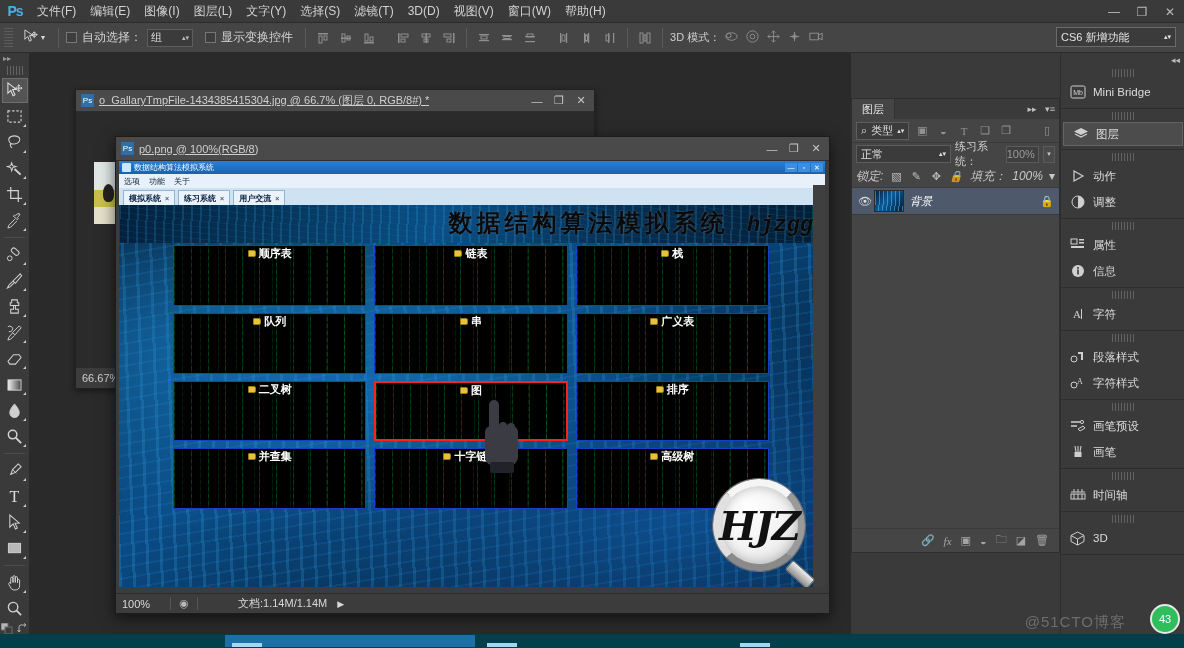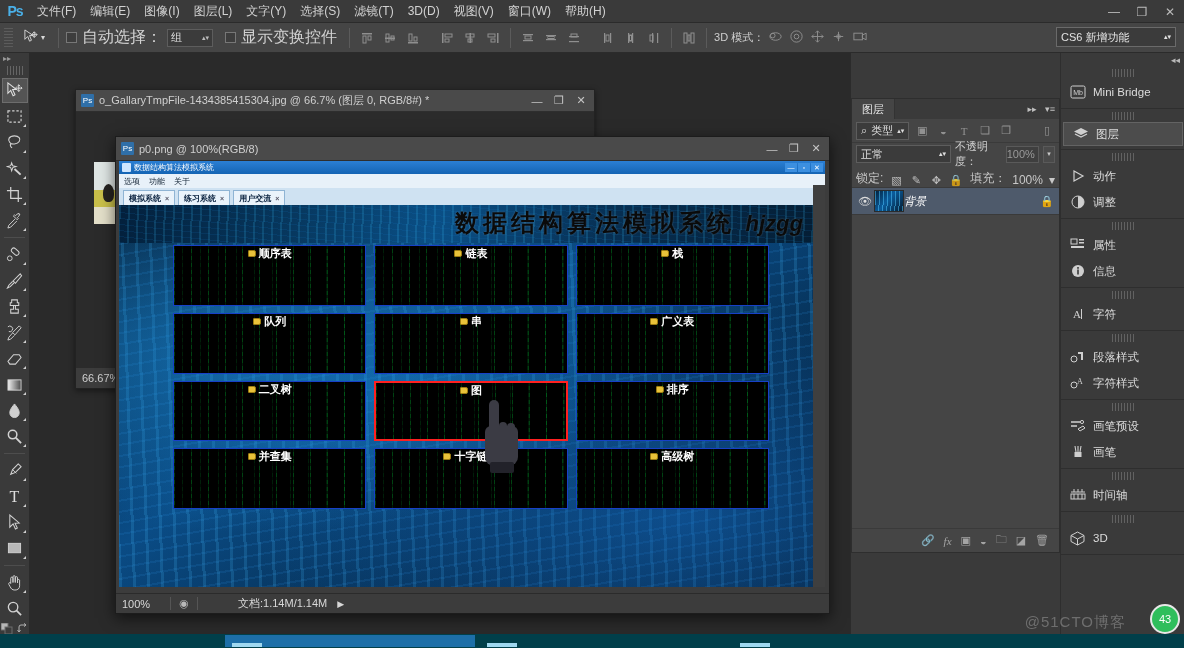--- a/index.html
+++ b/index.html
@@ -26,21 +26,21 @@
     background:#454545; border-bottom:1px solid #2b2b2b; display:flex; align-items:center;
     padding-left:4px; }
   .optbar .grip { width:9px; height:20px; background:
      repeating-linear-gradient(to bottom,#6b6b6b 0 1px,transparent 1px 3px);
      opacity:.6; margin-right:4px; }
   .tool-ind { display:flex; align-items:center; gap:3px; padding:0 6px; }
   .tool-ind .ti { color:#d8d8d8; font-size:13px; }
   .sep { width:1px; height:20px; background:#5b5b5b; margin:0 7px; }
   .chk { width:11px; height:11px; border:1px solid #777; background:#3d3d3d; display:inline-block;
     vertical-align:middle; }
-  .opt-label { font-size:16px; color:#d2d2d2; margin:0 5px; }
+  .opt-label { font-size:12px; color:#d2d2d2; margin:0 5px; }
   .mini-select { height:18px; min-width:46px; background:#3b3b3b; border:1px solid #5d5d5d;
     color:#ddd; font-size:11px; display:inline-flex; align-items:center;
     justify-content:space-between; padding:0 3px; }
   .mini-select .arr { font-size:7px; line-height:7px; color:#bbb; }
   .alignicons { display:flex; align-items:center; gap:3px; }
   .aicon { width:20px; height:20px; opacity:.55; display:flex; align-items:center; justify-content:center; }
   .aicon svg { display:block; }
   .d3label { font-size:11px; color:#cfcfcf; margin-right:4px; }
   .d3icons { display:flex; gap:6px; align-items:center; opacity:.55; }
   .preset { position:absolute; right:8px; top:4px; height:20px; width:120px;
@@ -69,21 +69,21 @@
   
   .workspace { position:absolute; left:30px; top:53px; width:820px; height:581px; background:#2a2a2a; }
 
   
   .doc-bg { position:absolute; left:45px; top:36px; width:520px; height:300px; background:#3c3c3c;
      border:1px solid #222; box-shadow:0 2px 6px rgba(0,0,0,.45); }
   .doc-title { height:22px; background:#4a4a4a; display:flex; align-items:center; padding:0 2px;
      border-bottom:1px solid #2e2e2e; }
   .doc-ico { width:13px; height:13px; background:#2f6fa8; color:#fff; font-size:8px;
      display:flex; align-items:center; justify-content:center; margin:0 5px 0 3px; border-radius:1px; }
-  .doc-title .t { font-size:11px; color:#cfcfcf; white-space:nowrap; overflow:hidden; }
+  .doc-title .t { font-size:11px; color:#cfcfcf; white-space:nowrap; overflow:hidden;text-decoration:underline; }
   .doc-title .wb { margin-left:auto; display:flex; }
   .doc-title .wb span { width:22px; height:20px; display:flex; align-items:center; justify-content:center;
      color:#c5c5c5; font-size:11px; }
   .doc-bg-canvas { position:absolute; left:0; top:22px; width:518px; height:255px; background:#2b2b2b;
      overflow:hidden; }
   .photo { position:absolute; left:18px; top:50px; width:22px; height:62px;
      background:linear-gradient(to bottom,#dfe6e4 0 45%,#c9bf4a 45% 72%,#e3dfc9 72% 100%); }
   .photo:after{content:"";position:absolute;left:9px;top:22px;width:11px;height:18px;
      background:#262320;border-radius:50% 50% 40% 40%;}
   .doc-bg-status { position:absolute; left:0; bottom:0; width:518px; height:21px; background:#3c3c3c;
@@ -119,21 +119,21 @@
   .itab { height:15px; background:#eaf3fb; border:1px solid #8fb4d4; border-bottom:none;
      display:flex; align-items:center; padding:0 5px; gap:4px; font-size:8px; color:#0b2340;
      font-weight:bold; }
   .itab .x { font-size:7px; color:#556; }
   .banner { position:relative; height:38px; overflow:hidden;
      background:linear-gradient(100deg,#03203c 0%,#07385f 25%,#0a4f86 45%,#072f52 70%,#041d33 100%); }
   .banner .bits { position:absolute; inset:0; opacity:.55;
      background-image:
        repeating-linear-gradient(92deg, rgba(60,200,255,.30) 0 2px, transparent 2px 9px),
        repeating-linear-gradient(6deg, rgba(20,120,200,.25) 0 1px, transparent 1px 6px); }
-  .banner .btext { position:absolute; right:22px; top:2px; font-family:Liberation Sans, sans-serif;
+  .banner .btext { position:absolute; right:12px; top:2px; font-family:Liberation Mono, monospace;
      font-size:24px; color:#0a0a0a; font-weight:bold; letter-spacing:4px;
      text-shadow:0 0 2px rgba(255,255,255,.25); white-space:nowrap; }
   .banner .btext em { font-style:italic; font-size:22px; letter-spacing:0px; }
 
   .stage { position:relative; height:344px; overflow:hidden;
      background:
       radial-gradient(ellipse at 20% 30%, rgba(30,150,230,.55) 0%, transparent 55%),
       radial-gradient(ellipse at 80% 80%, rgba(20,110,200,.55) 0%, transparent 55%),
       repeating-linear-gradient(88deg, rgba(70,190,255,.18) 0 3px, transparent 3px 14px),
       repeating-linear-gradient(170deg, rgba(40,140,220,.15) 0 2px, transparent 2px 11px),
@@ -197,31 +197,31 @@
   .lp-filter .ficon { opacity:.5; color:#ddd; font-size:11px; width:16px; text-align:center; }
   .lp-blend { height:22px; display:flex; align-items:center; padding:0 4px; gap:4px; }
   .lp-blend .bsel { flex:0 0 95px; height:18px; background:#3b3b3b; border:1px solid #5d5d5d;
      color:#e0e0e0; font-size:11px; display:flex; align-items:center; justify-content:space-between;
      padding:0 4px; }
   .lp-blend .lab { font-size:11px; color:#cfcfcf; }
   .lp-blend .val { width:36px; height:17px; background:#3f3f3f; border:1px solid #5a5a5a; color:#9a9a9a;
      font-size:11px; display:flex; align-items:center; justify-content:flex-end; padding-right:3px; }
   .lp-blend .stepper { width:14px; height:17px; background:#4a4a4a; border:1px solid #5a5a5a;
      color:#c9c9c9; font-size:7px; display:flex; align-items:center; justify-content:center; }
-  .lp-lock { height:22px; display:flex; align-items:flex-end; padding:0 4px; gap:6px; }
+  .lp-lock { height:22px; display:flex; align-items:center; padding:0 4px; gap:6px;font-style:italic; }
   .lp-lock .li { width:14px; text-align:center; color:#cfcfcf; opacity:.85; font-size:11px; }
   .layer-row { height:28px; background:#4e5a6b; display:flex; align-items:center; padding:0 4px;
      border-top:1px solid #3a3a3a; border-bottom:1px solid #3a3a3a; }
   .layer-row .eye { width:18px; text-align:center; color:#ddd; font-size:11px; }
   .layer-thumb { width:30px; height:22px; border:1px solid #2b2b2b;
      background:linear-gradient(130deg,#03233f,#0b5c9c 45%,#041d33);
      position:relative; overflow:hidden; }
   .layer-thumb:after{content:"";position:absolute;inset:0;
      background:repeating-linear-gradient(92deg,rgba(80,200,255,.5) 0 1px,transparent 1px 4px);}
-  .layer-row .lname { flex:1; font-size:11px; color:#fff; font-style:italic; }
+  .layer-row .lname { flex:1; margin-left:6px; font-size:11px; color:#fff; font-style:italic; }
   .layer-row .lock { width:16px; text-align:center; color:#e0e0e0; font-size:11px; }
   .lp-bottom { position:absolute; left:0; bottom:0; width:207px; height:24px; background:#454545;
      border-top:1px solid #3a3a3a; display:flex; align-items:center; justify-content:flex-end;
      gap:9px; padding-right:10px; }
   .lp-bottom .bi { color:#b5b5b5; font-size:11px; opacity:.85; }
 
   .dock-list { position:absolute; left:209px; top:0; width:125px; height:581px; background:#3a3a3a;
      border-left:1px solid #2e2e2e; }
   .dock-grp { border-bottom:1px solid #2e2e2e; padding-bottom:3px; }
   .dock-grip { height:8px; background:repeating-linear-gradient(to right,#777 0 1px,transparent 1px 3px);
@@ -740,20 +740,25 @@
             </div>
 
             <div class="cursor">
               <span class="f1"></span>
               <span class="f2"></span>
               <span class="f3"></span>
               <span class="palm"></span>
               <span class="wrist"></span>
             </div>
 
+            <div class="logo">
+              <span class="handle"></span>
+              <span class="glass"></span>
+              <span class="hj">HJZ</span>
+            </div>
           </div>
         </div>
         <div class="hidden-scroll"></div>
       </div>
 
       <div class="doc-fg-status">
         <span class="zoom">100%</span>
         <span class="icn">◉</span>
         <span class="docsz">文档:1.14M/1.14M</span>
         <span class="arrow">▶</span>
@@ -783,21 +788,21 @@
         <span class="ficon">❏</span>
         <span class="ficon">❐</span>
         <span class="ficon" style="margin-left:auto">▯</span>
       </div>
 
       <div class="lp-blend">
         <span class="bsel">
           <span>正常</span>
           <span style="font-size:7px">▴▾</span>
         </span>
-        <span class="lab">不透明度：</span>
+        <span class="lab">练习系统：</span>
         <span class="val">100%</span>
         <span class="stepper">▾</span>
       </div>
 
       <div class="lp-lock">
         <span class="lab">锁定:</span>
         <span class="li">▧</span>
         <span class="li">✎</span>
         <span class="li">✥</span>
         <span class="li">🔒</span>

